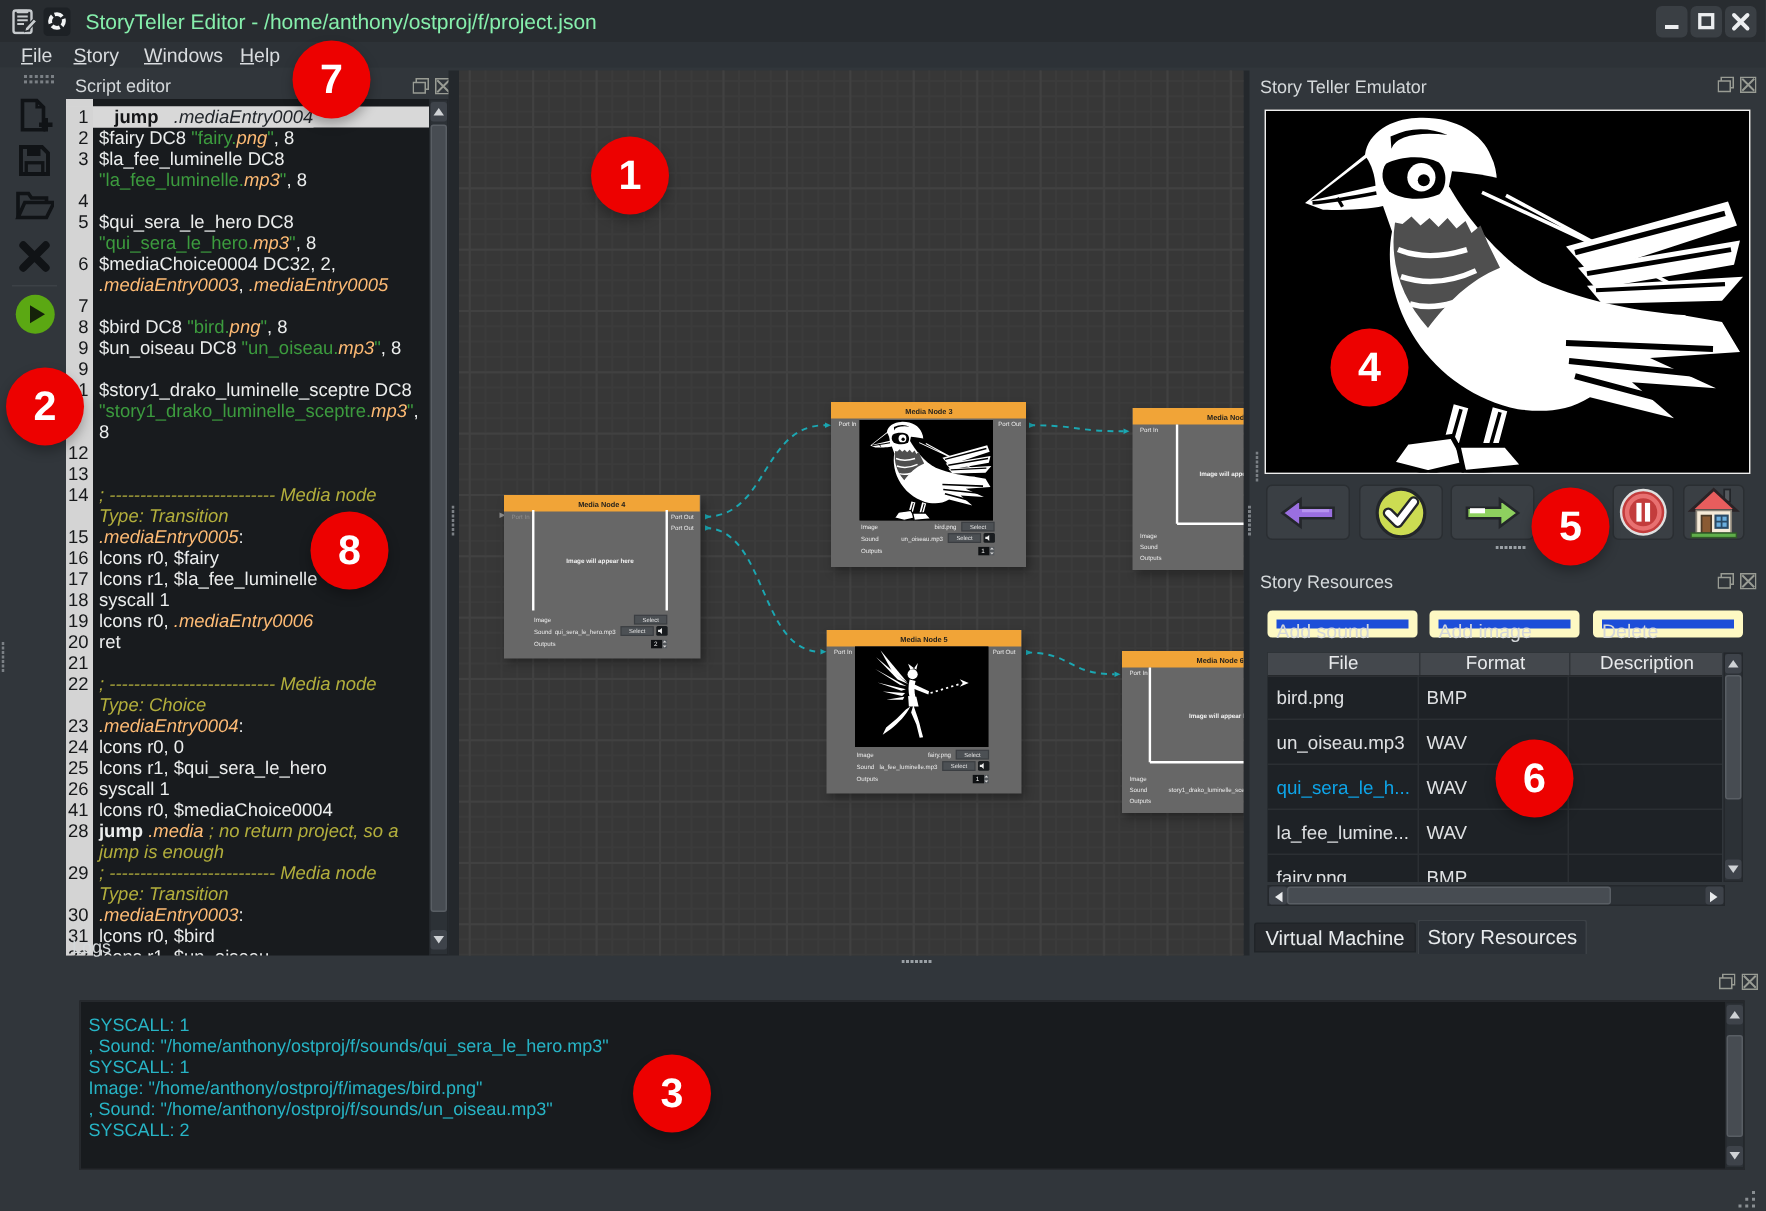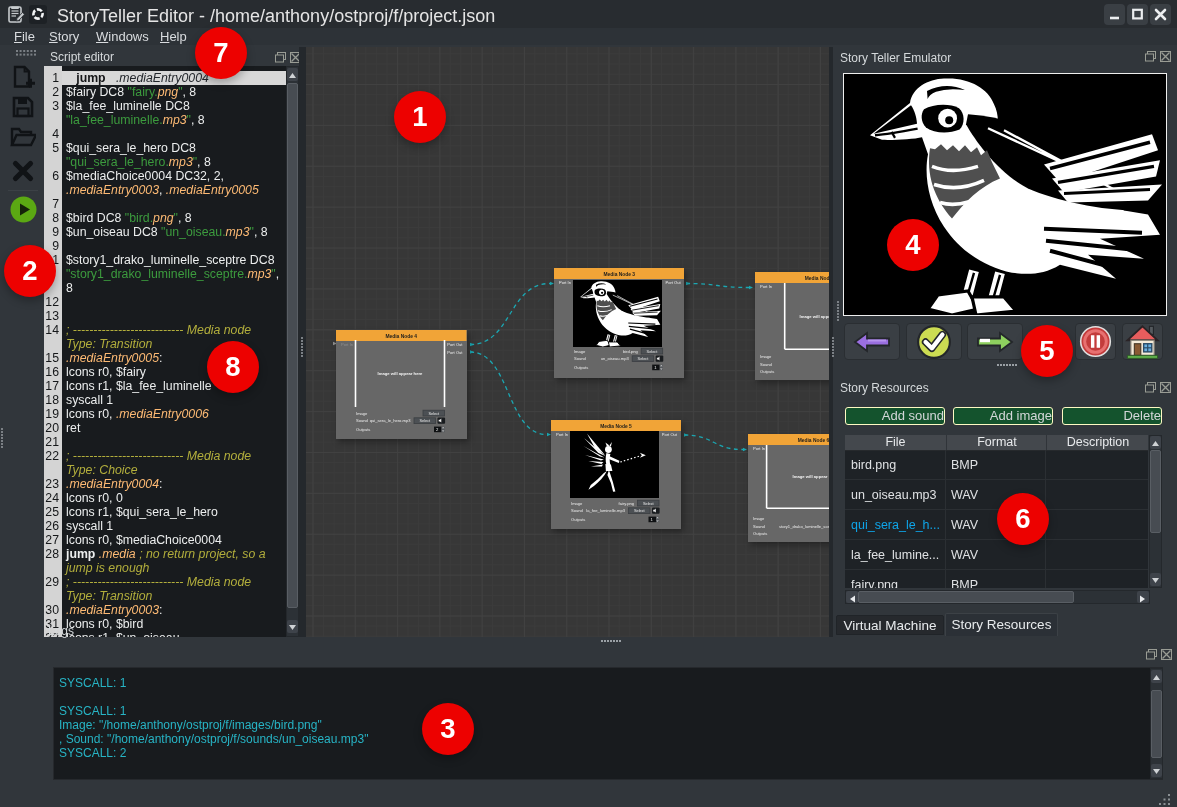--- a/index.html
+++ b/index.html
@@ -1,19 +1,19 @@
 <!DOCTYPE html>
 <html><head><meta charset="utf-8">
 <style>
   html,body{margin:0;padding:0;}
   body{width:1177px;height:807px;overflow:hidden;background:#31363b;font-family:"Liberation Sans", sans-serif;}
   #app{position:absolute;top:0;left:0;width:1177px;height:807px;background:#31363b;overflow:hidden;}
   .abs{position:absolute;}
   #titlebar{left:0;top:0;width:1177px;height:28px;background:#282c30;}
-  #titletext{left:57px;top:6px;font-size:18px;color:#e5e5e5;}
+  #titletext{left:57px;top:6px;font-size:14px;color:#86efac;}
   .winbtn{width:21px;height:21px;top:4px;background:#3a3f44;border-radius:4px;}
   #menubar{left:0;top:28px;width:1177px;height:17px;background:#2d3237;font-size:13px;}
   #menubar span{position:absolute;top:1px;color:#d9dcdf;}
   .ptitle{font-size:12px;color:#d5d9db;}
   #toolbar{left:0;top:45px;width:44px;height:595px;background:#31363b;}
   #codearea{left:44px;top:66px;width:242px;height:571px;background:#181b1e;overflow:hidden;}
   .row{height:14px;line-height:14px;white-space:nowrap;font-size:12.3px;display:flex;}
   .num{display:inline-block;width:18px;background:#d4d4d4;color:#16181a;text-align:right;padding-right:3px;box-sizing:border-box;flex:none;}
   .txt{padding-left:4px;color:#eceeee;flex:none;}
   .g{color:#3c9b3e;}
@@ -28,21 +28,21 @@
   #canvas{left:306px;top:47px;width:523px;height:590px;background:#373737;overflow:hidden;
     background-image:
       linear-gradient(#414141 1px, transparent 1px),
       linear-gradient(90deg, #414141 1px, transparent 1px),
       linear-gradient(#3b3b3b 1px, transparent 1px),
       linear-gradient(90deg, #3b3b3b 1px, transparent 1px);
     background-size:42.3px 40.9px,42.3px 40.9px,10.57px 10.22px,10.57px 10.22px;
     background-position:6.5px 37px,6.5px 37px,6.5px 37px,6.5px 37px;}
   .node{position:absolute;background:#676767;box-shadow:2px 3px 6px rgba(0,0,0,0.35);}
   .nimg{position:absolute;background:#000;}
-  .rbtn{position:absolute;background:#14532d;border:1px solid #fef9c3;border-radius:3px;color:#d4d7d9;font-size:13px;text-align:right;box-sizing:border-box;}
+  .rbtn{position:absolute;background:#1d4ed8;border:6px solid #fef9c3;border-radius:3px;color:#d4d7d9;font-size:13px;text-align:left;box-sizing:border-box;}
   #logsarea{left:53px;top:667px;width:1110px;height:113px;background:#181b1e;border:1px solid #26292d;box-sizing:border-box;}
   .logline{position:absolute;left:5px;font-size:12px;color:#27b4c5;white-space:pre;}
   .ann{position:absolute;background:#ed0100;border-radius:50%;box-shadow:0 4px 8px rgba(0,0,0,0.28);color:#fff;font-weight:bold;text-align:center;z-index:50;}
   .emubtn{position:absolute;background:#3a3f44;border:1px solid #2a2e32;border-radius:4px;box-sizing:border-box;}
 </style></head>
 <body>
 <div id="app">
 <div id="titlebar" class="abs"></div>
 <div id="titletext" class="abs">StoryTeller Editor - /home/anthony/ostproj/f/project.json</div>
 <div class="abs winbtn" style="left:1104px;"></div>
@@ -276,21 +276,21 @@
         </div>
 <div class="row">
           <span class="num">25</span>
           <span class="txt">lcons r1, $qui_sera_le_hero</span>
         </div>
 <div class="row">
           <span class="num">26</span>
           <span class="txt">syscall 1</span>
         </div>
 <div class="row">
-          <span class="num">27</span>
+          <span class="num">41</span>
           <span class="txt">lcons r0, $mediaChoice0004</span>
         </div>
 <div class="row">
           <span class="num">28</span>
           <span class="txt"><span class="b">jump</span> <span class="r">.media</span> <span class="c">; no return project, so a</span></span>
         </div>
 <div class="row">
           <span class="num"></span>
           <span class="txt"><span class="c">jump is enough</span></span>
         </div>
@@ -602,20 +602,21 @@
       </svg></div>
 <div class="abs sb-thumb" style="left:858px;top:591px;width:216px;height:12px;"></div>
 <div class="abs sb-arrow" style="left:1137px;top:591px;width:12px;height:12px;"><svg width="12" height="12">
         <path d="M8 6 L3 2.5 L3 9.5 Z" fill="#e8eaec"></path>
       </svg></div>
 <div class="abs" style="left:836px;top:614.5px;width:108px;height:20px;background:#26292d;border:1px solid #202428;border-radius:2px 2px 0 0;color:#e8ebed;font-size:13.5px;text-align:center;line-height:19px;box-sizing:border-box;">Virtual Machine</div>
 <div class="abs" style="left:945px;top:612.5px;width:113px;height:23px;background:#2b3036;border:1px solid #3c4146;border-bottom:none;border-radius:2px 2px 0 0;color:#e8ebed;font-size:13.5px;text-align:center;line-height:22px;box-sizing:border-box;">Story Resources</div>
 <div class="abs ptitle" style="left:48px;top:624px;">Logs</div>
 <div id="logsarea" class="abs">
 <div class="logline" style="top:8px;">SYSCALL: 1</div>
+<div class="logline" style="top:22px;">, Sound: "/home/anthony/ostproj/f/sounds/qui_sera_le_hero.mp3"</div>
 <div class="logline" style="top:36px;">SYSCALL: 1</div>
 <div class="logline" style="top:50px;">Image: "/home/anthony/ostproj/f/images/bird.png"</div>
 <div class="logline" style="top:64px;">, Sound: "/home/anthony/ostproj/f/sounds/un_oiseau.mp3"</div>
 <div class="logline" style="top:78px;">SYSCALL: 2</div>
 </div>
 <div class="abs sb-track" style="left:1150px;top:668px;width:13px;height:111px;"></div>
 <div class="abs sb-arrow" style="left:1151px;top:670px;width:11px;height:13px;"><svg width="11" height="13">
         <path d="M5.5 4 L9 9 L2 9 Z" fill="#cfd2d5"></path>
       </svg></div>
 <div class="abs sb-thumb" style="left:1151px;top:690px;width:11px;height:68px;"></div>

